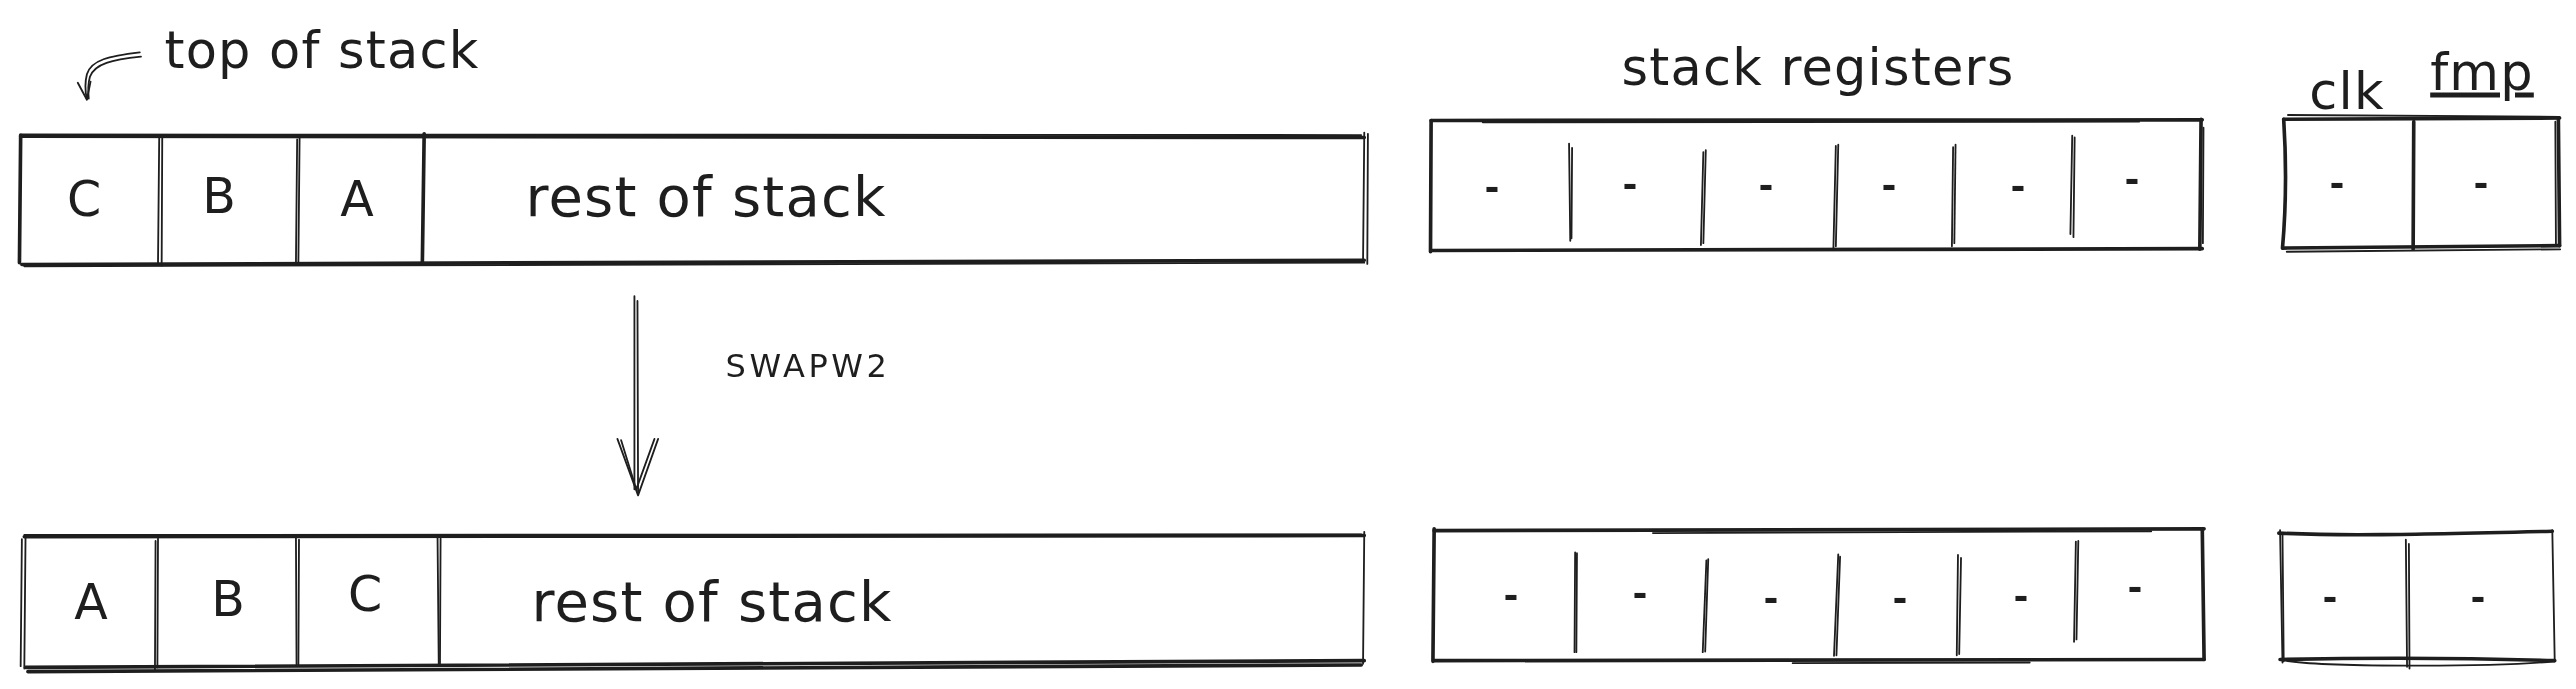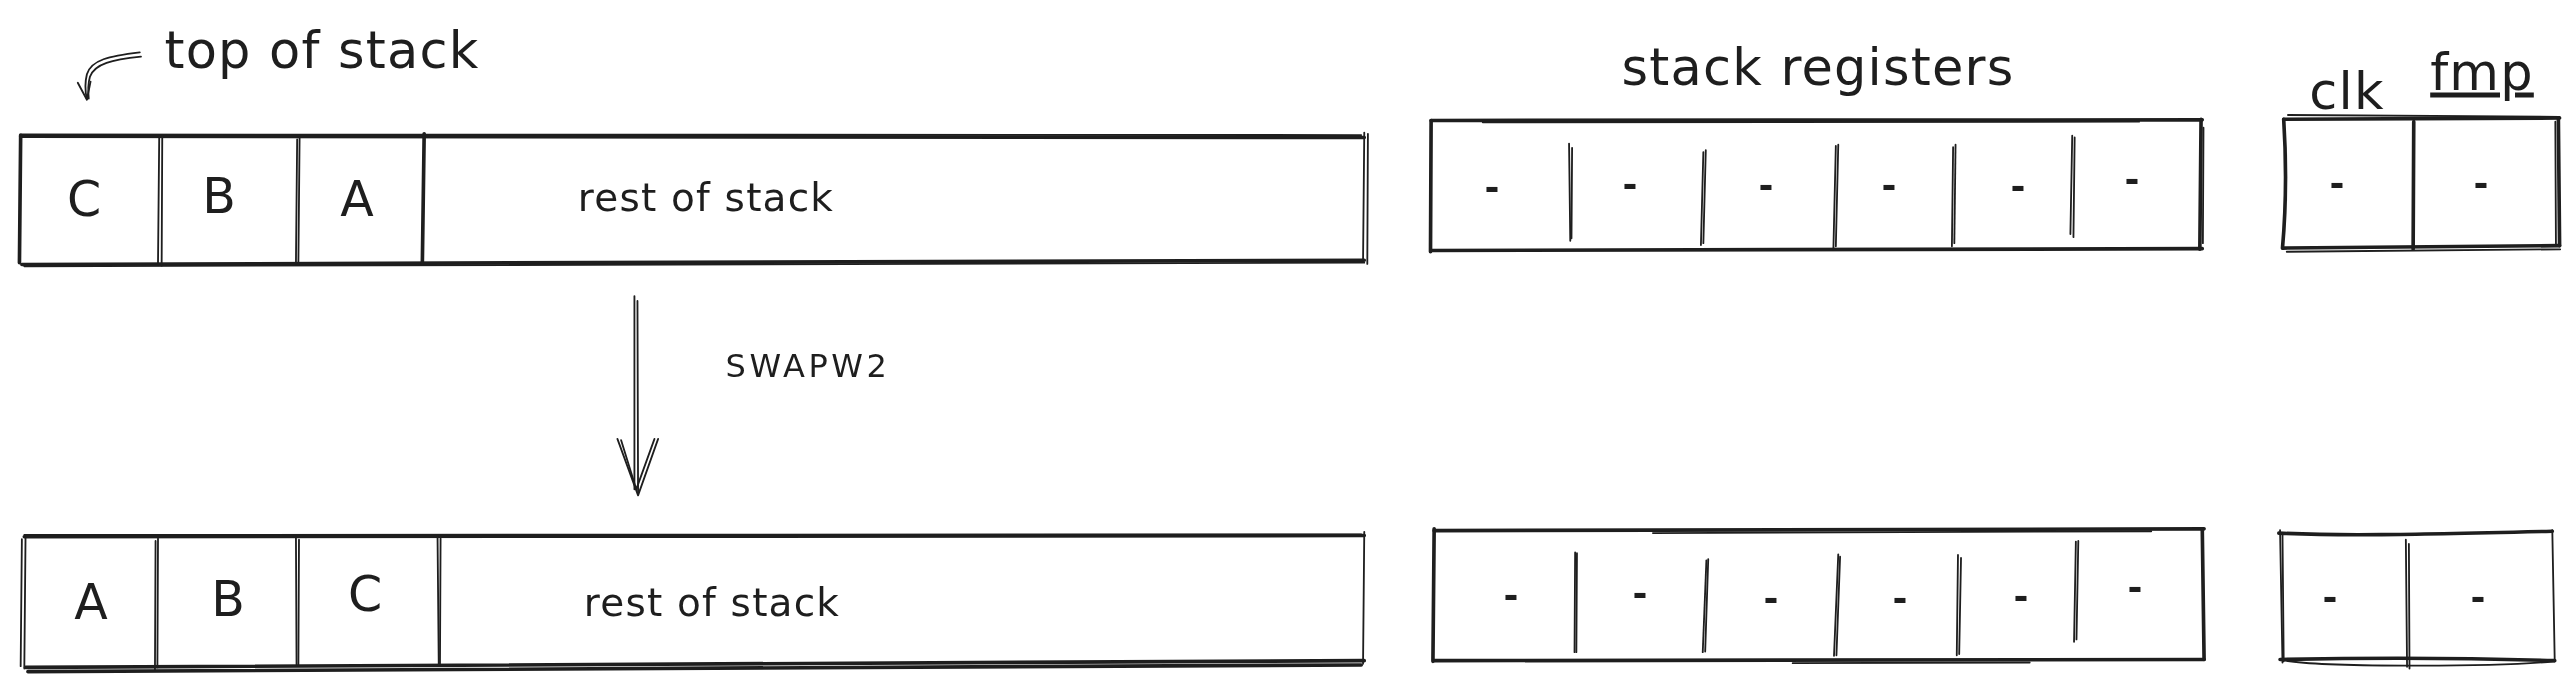--- a/index.html
+++ b/index.html
@@ -32,21 +32,21 @@
   .label {
     position: absolute;
     color: #1e1e1e;
     font-family: "DejaVu Sans", sans-serif;
     white-space: nowrap;
     line-height: 1;
     transform: translate(-50%, -50%);
   }
   .title { font-size: 51px; letter-spacing: 1.2px; }
   .cell-letter { font-size: 49px; }
-  .rest { font-size: 39px; letter-spacing: 1.2px; }
+  .rest { font-size: 56px; letter-spacing: 1.2px; }
   .dash { font-size: 36px; font-weight: bold; }
   .op { font-size: 32px; letter-spacing: 3.6px; }
 </style>
 </head>
 <body>
 
 <svg id="canvas" viewBox="0 0 4239 1135" xmlns="http://www.w3.org/2000/svg">
 
   <g>
     <path class="stroke thin" d="M230,86 C180,92 150,98 143,122 C139,138 140,150 143,163"></path>

